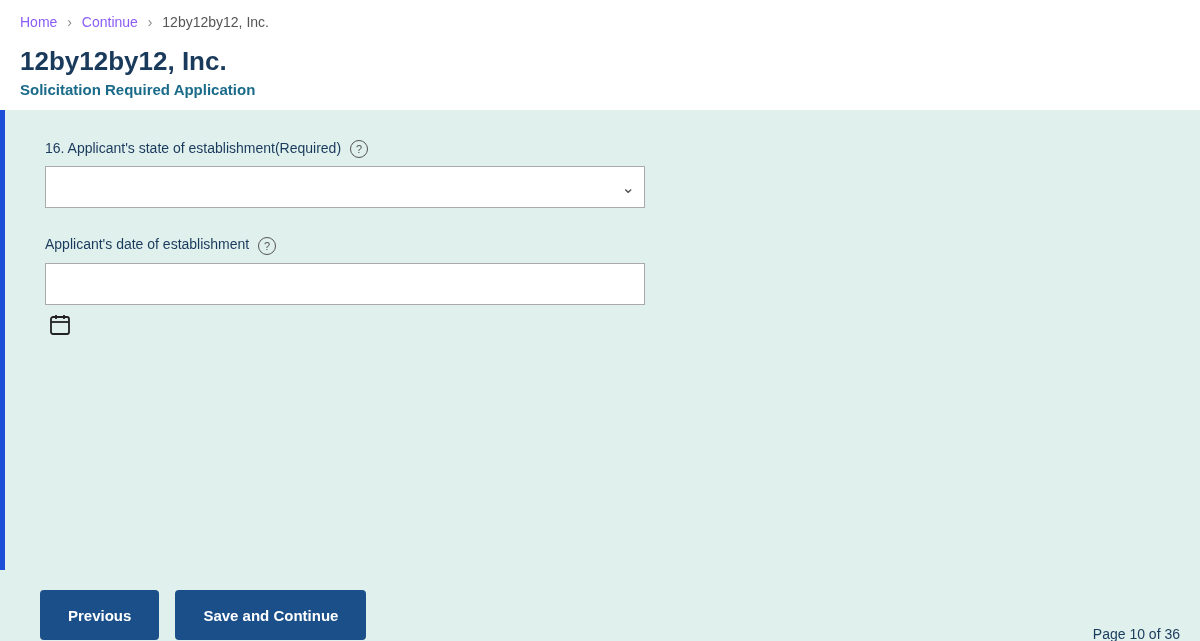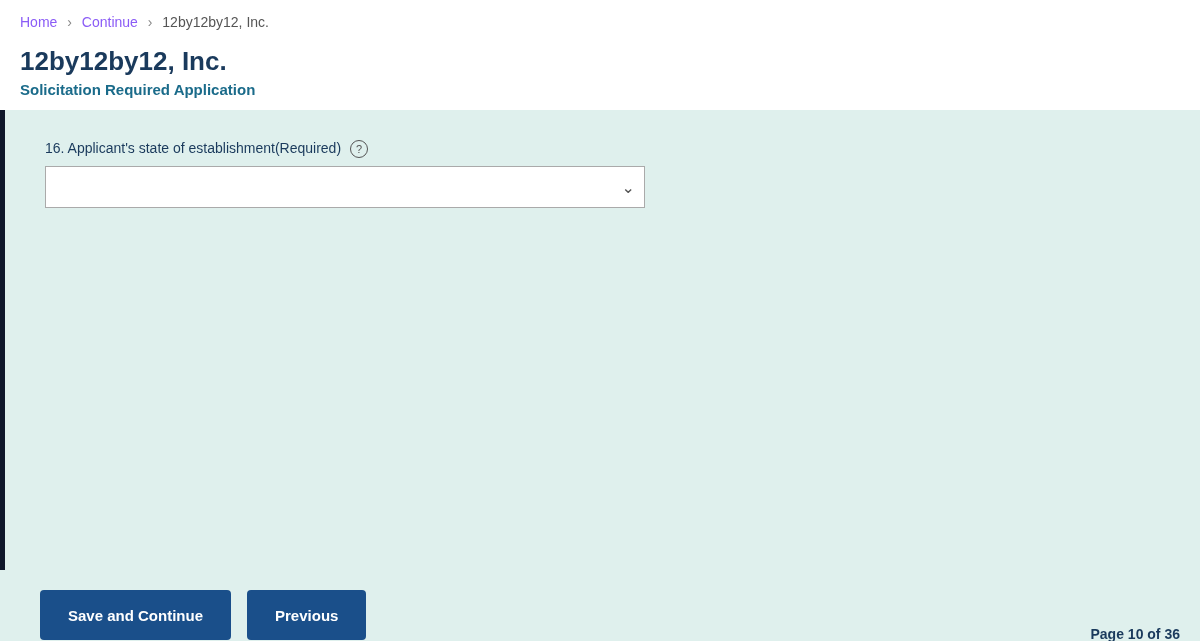--- a/index.html
+++ b/index.html
@@ -47,21 +47,21 @@
     }
     .page-subtitle {
       font-size: 15px;
       font-weight: bold;
       color: #1a6b8a;
     }
 
     
     .main-content {
       background: #dff0ed;
-      border-left: 5px solid #0f172a;
+      border-left: 5px solid #1d4ed8;
       margin: 0 0 0 0;
       padding: 30px 40px 40px 40px;
       min-height: 460px;
     }
 
     
     .form-group {
       margin-bottom: 28px;
     }
     .form-label {
@@ -160,21 +160,21 @@
       background: #1a4f8a;
       color: #fff;
     }
 
     
     .page-indicator {
       position: absolute;
       bottom: 18px;
       right: 20px;
       font-size: 14px;
-      font-weight: bold;
+      font-weight: normal;
       color: #1a3a5c;
     }
   </style>
 </head>
 <body>
 
 <div class="page-wrapper">
 
   <nav class="breadcrumb">
     <a href="#">Home</a>
@@ -197,23 +197,38 @@
         <span class="help-icon">?</span>
       </label>
       <div class="select-wrapper">
         <select class="form-select">
           <option value=""></option>
         </select>
         <span class="select-arrow">⌄</span>
       </div>
     </div>
 
+    <div class="form-group">
+      <label class="form-label">
+        <span>Applicant's date of establishment</span>
+        <span class="help-icon">?</span>
+      </label>
+      <input type="text" class="form-input" value="" placeholder="" style="">
+      <div class="calendar-icon-wrap">
+        <svg class="calendar-svg" viewBox="0 0 24 24" fill="none" stroke="#222" stroke-width="1.8" xmlns="http://www.w3.org/2000/svg">
+          <rect x="3" y="4" width="18" height="17" rx="2" ry="2" stroke="#222" fill="none"></rect>
+          <line x1="16" y1="2" x2="16" y2="6" stroke="#222"></line>
+          <line x1="8" y1="2" x2="8" y2="6" stroke="#222"></line>
+          <line x1="3" y1="9" x2="21" y2="9" stroke="#222"></line>
+        </svg>
+      </div>
+    </div>
 
   </div>
 
   <div class="button-row">
+    <button class="btn btn-primary">Previous</button>
     <button class="btn btn-primary">Save and Continue</button>
-    <button class="btn btn-primary">Previous</button>
   </div>
 
   <div class="page-indicator">Page 10 of 36</div>
 
 </div>
 
 </body></html>

